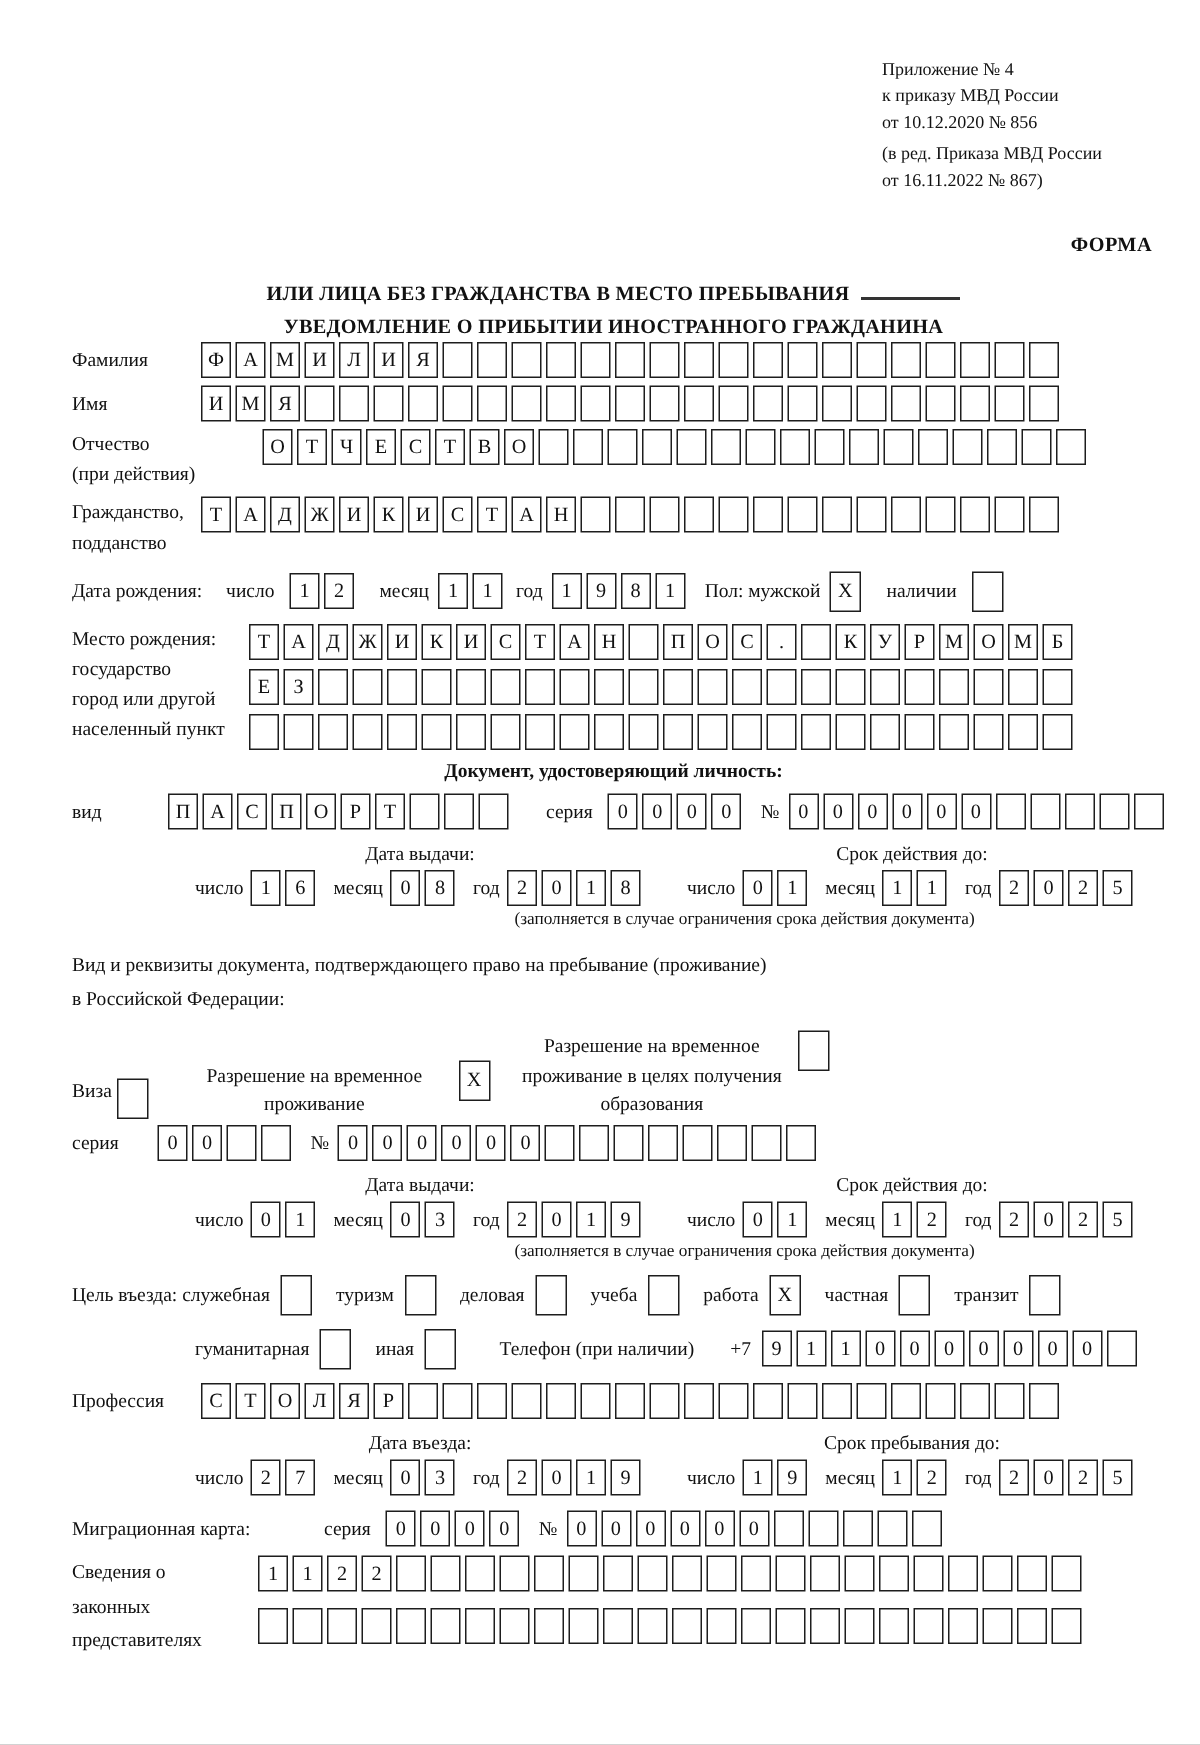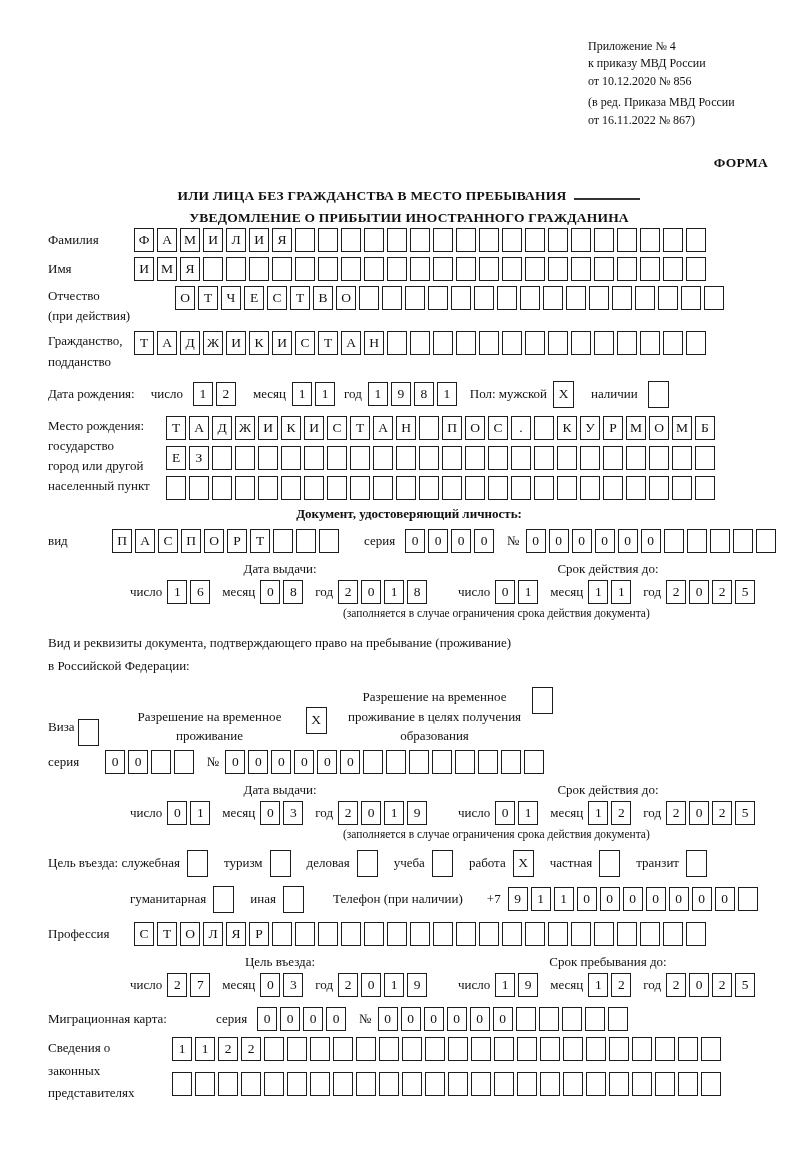--- a/index.html
+++ b/index.html
@@ -595,21 +595,21 @@
         <span class="box"></span>
         <span class="box"></span>
         <span class="box"></span>
         <span class="box"></span>
         <span class="box"></span>
       </span>
   </div>
 
   <div class="daterow">
     <div class="dg dg-left">
-      <div class="dg-title">Цель въезда:</div>
+      <div class="dg-title">Дата въезда:</div>
       <div class="dg-row">
         <span class="lbl">число</span>
         <span class="boxes">
             <span class="box">2</span>
             <span class="box">7</span>
           </span>
         <span class="lbl">месяц</span>
         <span class="boxes">
             <span class="box">0</span>
             <span class="box">3</span>

